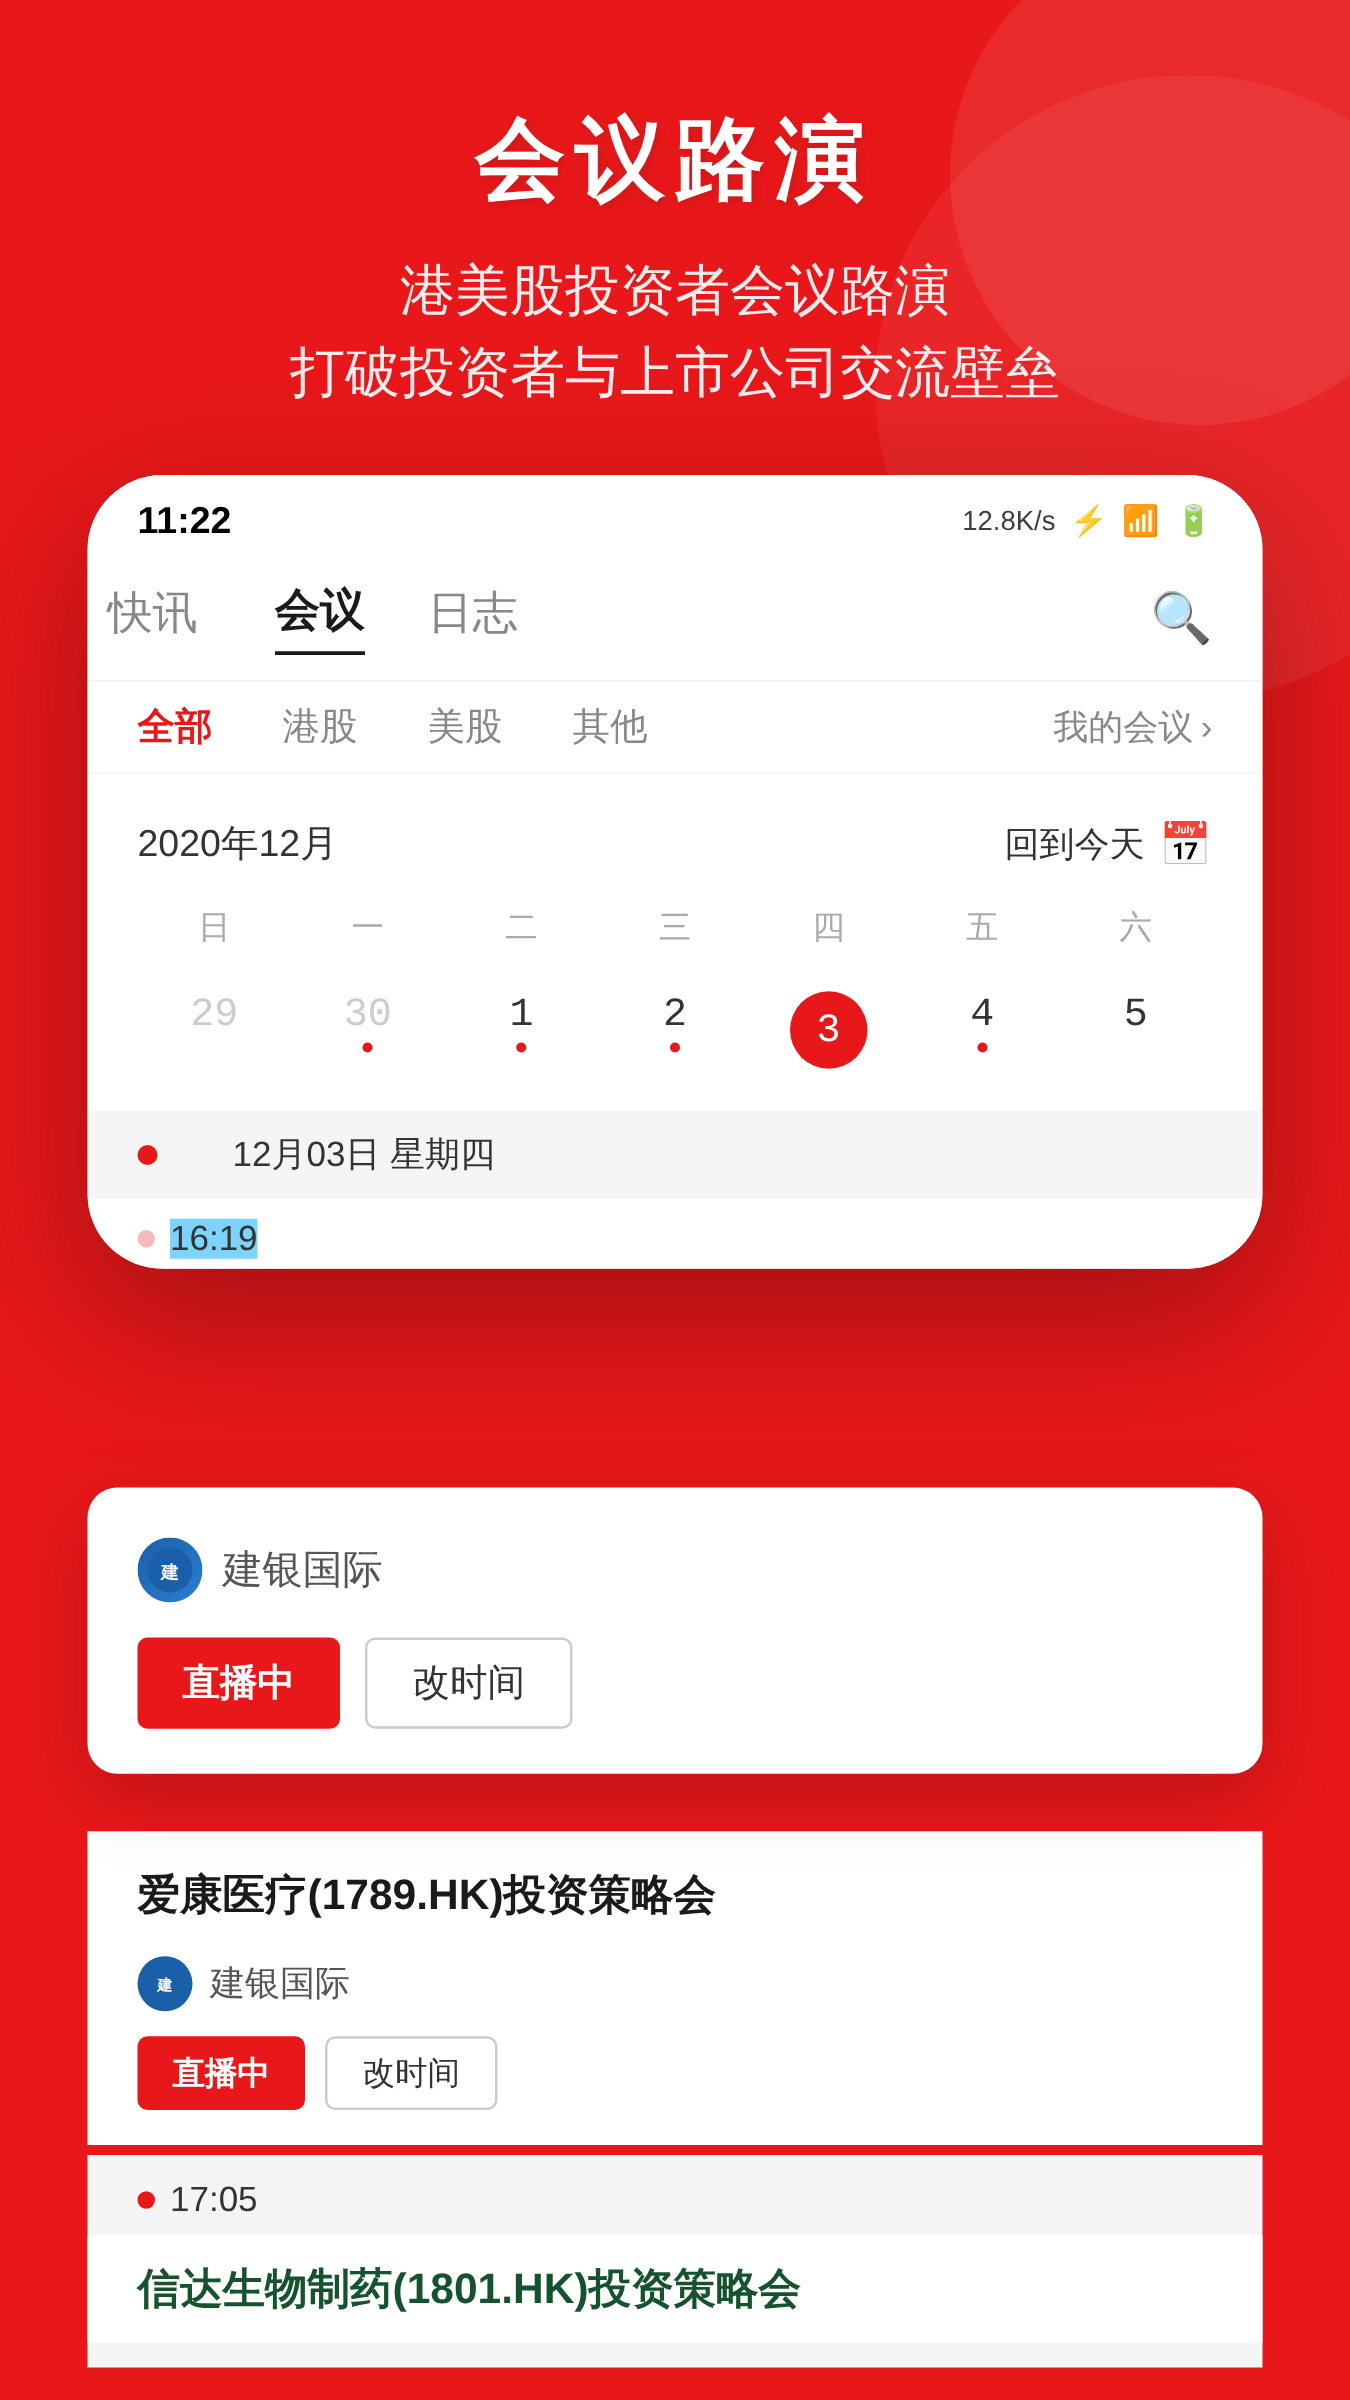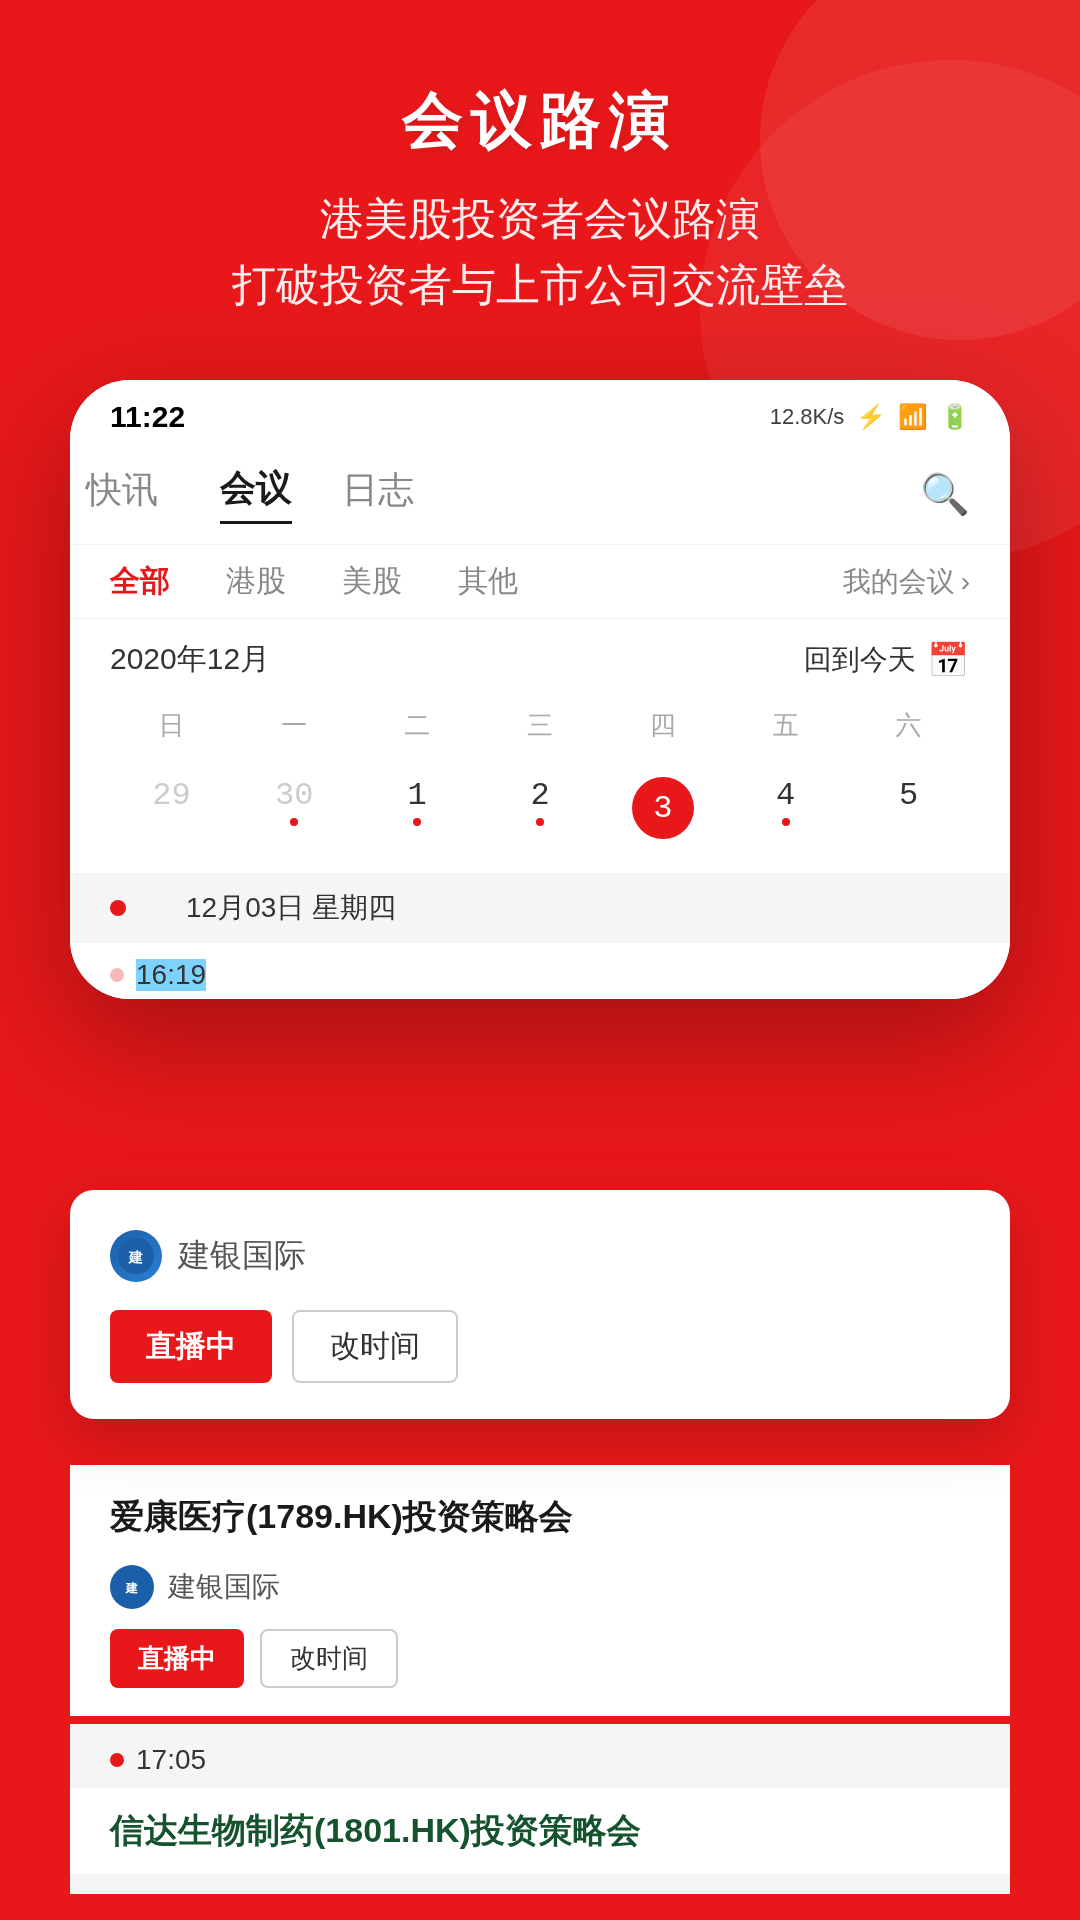--- a/index.html
+++ b/index.html
@@ -37,21 +37,21 @@
       position: absolute;
       top: 60px;
       right: -120px;
       width: 500px;
       height: 500px;
       border-radius: 50%;
       background: rgba(255,255,255,0.06);
     }
 
     .main-title {
-      font-size: 61px;
+      font-size: 72px;
       font-weight: 900;
       color: #ffffff;
       letter-spacing: 8px;
       margin-bottom: 24px;
       text-shadow: 2px 2px 8px rgba(0,0,0,0.1);
     }
 
     .sub-title {
       font-size: 44px;
       color: rgba(255,255,255,0.92);
@@ -164,20 +164,21 @@
     .calendar-section {
       background: #ffffff;
       padding: 20px 40px;
     }
 
     .calendar-header {
       display: flex;
       justify-content: space-between;
       align-items: center;
       margin-bottom: 20px;
+      margin-top: 16px;
     }
 
     .calendar-month {
       font-size: 30px;
       color: #333;
       font-weight: 500;
     }
 
     .calendar-today-btn {
       display: flex;

